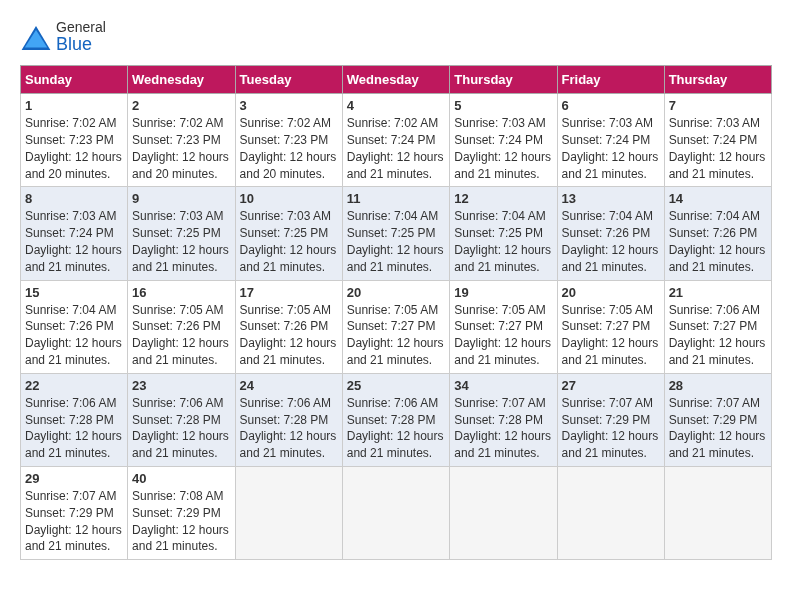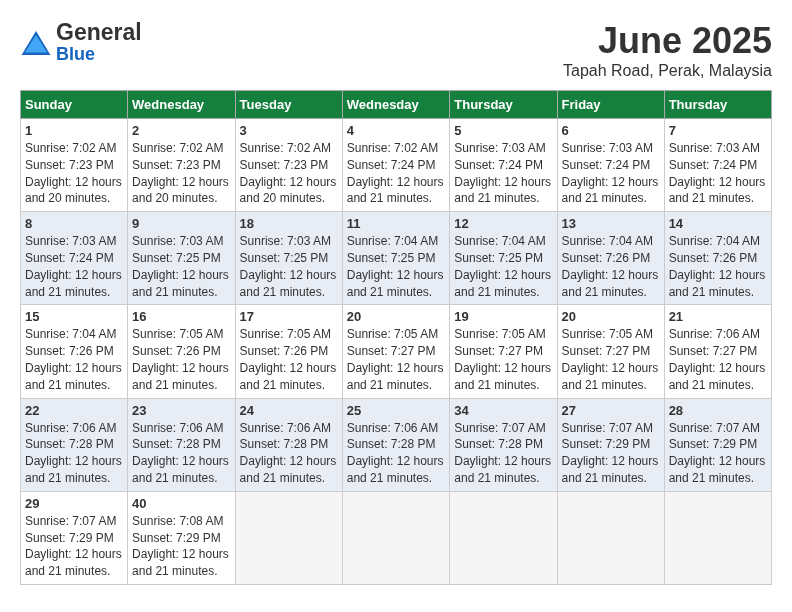--- a/index.html
+++ b/index.html
@@ -19,27 +19,27 @@
     .logo {
       display: flex;
       align-items: center;
     }
     .logo-text {
       display: flex;
       flex-direction: column;
       line-height: 1.1;
     }
     .logo-general {
-      font-size: 23px;
-      font-weight: bold;
+      font-size: 14px;
+      font-weight: normal;
       color: #333;
     }
     .logo-blue {
       font-size: 18px;
-      font-weight: bold;
+      font-weight: normal;
       color: #1565c0;
     }
     .logo-icon {
       width: 32px;
       height: 32px;
       margin-right: 4px;
     }
     .title-section {
       text-align: right;
     }
@@ -51,21 +51,21 @@
     .location-title {
       font-size: 16px;
       color: #333;
     }
     .calendar-table {
       width: 100%;
       border-collapse: collapse;
       font-size: 11px;
     }
     .calendar-table th {
-      background-color: #15803d;
+      background-color: #be185d;
       color: #fff;
       padding: 6px 4px;
       text-align: left;
       font-size: 13px;
       font-weight: bold;
       border: 1px solid #aaa;
     }
     .calendar-table td {
       border: 1px solid #ccc;
       vertical-align: top;
@@ -106,24 +106,20 @@
   <div class="logo">
     <svg class="logo-icon" viewBox="0 0 40 40">
       <polygon points="20,5 38,35 2,35" fill="#1565c0"></polygon>
       <polygon points="20,10 34,32 6,32" fill="#42a5f5"></polygon>
     </svg>
     <div class="logo-text">
       <span class="logo-general">General</span>
       <span class="logo-blue">Blue</span>
     </div>
   </div>
-  <div class="title-section">
-    <div class="month-title">June 2025</div>
-    <div class="location-title">Tapah Road, Perak, Malaysia</div>
-  </div>
 </div>
 
 <table class="calendar-table">
   <thead>
     <tr>
     <th>Sunday</th>
         <th>Wednesday</th>
         <th>Tuesday</th>
         <th>Wednesday</th>
         <th>Thursday</th>
@@ -165,21 +161,21 @@
       <tr class="row-even">
         <td>
           <span class="day-number">8</span>
           <div class="day-info">Sunrise: 7:03 AM<br>Sunset: 7:24 PM<br>Daylight: 12 hours and 21 minutes.</div>
         </td>
         <td>
           <span class="day-number">9</span>
           <div class="day-info">Sunrise: 7:03 AM<br>Sunset: 7:25 PM<br>Daylight: 12 hours and 21 minutes.</div>
         </td>
         <td>
-          <span class="day-number">18</span>
+          <span class="day-number">10</span>
           <div class="day-info">Sunrise: 7:03 AM<br>Sunset: 7:25 PM<br>Daylight: 12 hours and 21 minutes.</div>
         </td>
         <td>
           <span class="day-number">11</span>
           <div class="day-info">Sunrise: 7:04 AM<br>Sunset: 7:25 PM<br>Daylight: 12 hours and 21 minutes.</div>
         </td>
         <td>
           <span class="day-number">12</span>
           <div class="day-info">Sunrise: 7:04 AM<br>Sunset: 7:25 PM<br>Daylight: 12 hours and 21 minutes.</div>
         </td>

